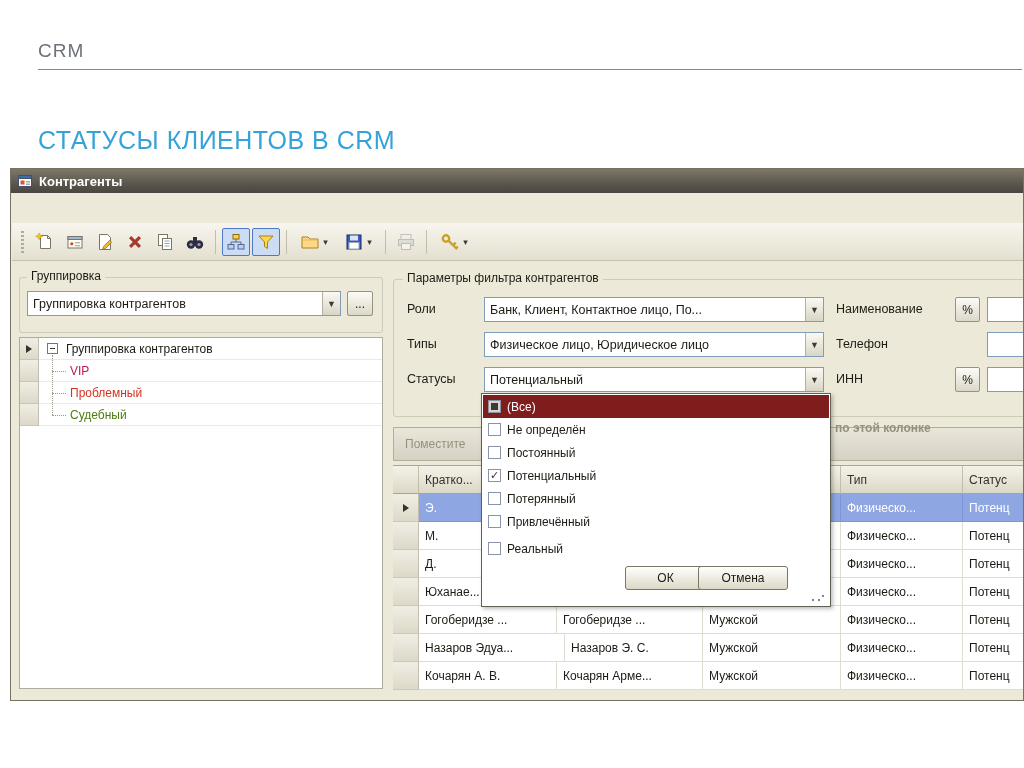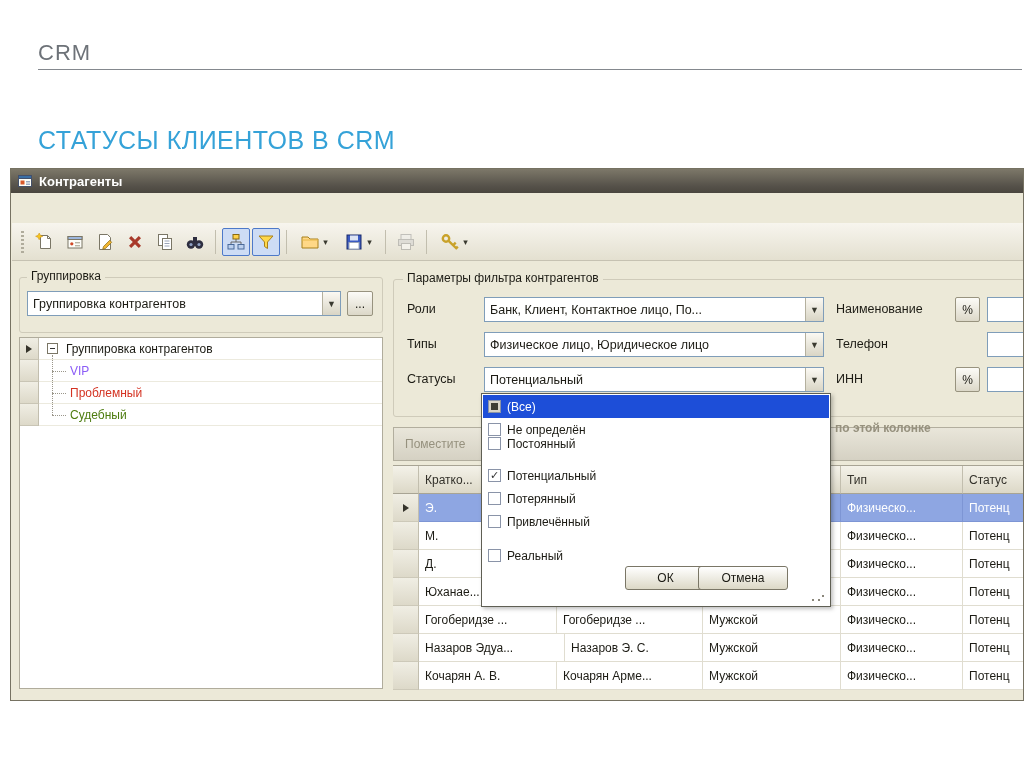--- a/index.html
+++ b/index.html
@@ -1,20 +1,20 @@
 <!DOCTYPE html>
 <html><head>
 <meta charset="utf-8">
 <style>
   * { margin:0; padding:0; box-sizing:border-box; }
   html,body { width:1024px; height:768px; background:#ffffff; overflow:hidden;
               font-family:"Liberation Sans", sans-serif; }
 
   
-  .kicker { position:absolute; left:38px; top:40px; font-size:22px; color:#6d7278; letter-spacing:1px; }
+  .kicker { position:absolute; left:38px; top:40px; font-size:19px; color:#6d7278; letter-spacing:1px; }
   .kicker-rule { position:absolute; left:38px; top:69px; width:984px; height:1px; background:#84888e; }
   .page-title { position:absolute; left:38px; top:126px; font-size:25px; font-weight:normal; letter-spacing:.5px; }
 
   
   .window { position:absolute; left:10px; top:168px; width:1014px; height:533px;
             background:#ece9d8; border:1px solid #767262; overflow:hidden; font-size:12px; color:#1c1b14; }
   .titlebar { position:absolute; left:0; top:0; right:0; height:24px;
               background:linear-gradient(#7d7869,#56524a 70%,#4a463f);
               display:flex; align-items:center; gap:6px; padding:0 6px; color:#fff; font-weight:bold; font-size:13px; }
   .menubar { position:absolute; left:1px; top:24px; right:0; height:30px; background:#ece9d8;
@@ -77,21 +77,21 @@
   .c4 { width:122px; flex:none; } .c5 { width:160px; flex:none; border-right:none; }
   .grow.sel .gcell { background:#8ea6e2; color:#fff; border-color:#7d95d4; }
   .row-arrow { width:0; height:0; border-left:6px solid #35332a;
                border-top:4px solid transparent; border-bottom:4px solid transparent; }
 
   
   .dropdown { position:absolute; left:470px; top:224px; width:350px; height:214px; background:#fff;
               border:1px solid #5f5f54; box-shadow:2px 2px 4px rgba(0,0,0,.25); z-index:50; }
   .dd-item { position:absolute; left:1px; right:1px; height:23px; display:flex; align-items:center;
              gap:6px; padding-left:5px; font-size:12px; }
-  .dd-item.sel { background:#1d4ed8; color:#fff; }
+  .dd-item.sel { background:#7f1d1d; color:#fff; }
   .cb { width:13px; height:13px; background:#fff; border:1px solid #8a94a8; flex:none;
         display:flex; align-items:center; justify-content:center; }
   .cb-ind { background:#d8d4c8; } .cb-ind::after { content:""; width:7px; height:7px; background:#3c3c34; }
   .cb-chk::after { content:"✓"; font-size:11px; color:#333; line-height:1; }
   .dd-btn { position:absolute; height:24px; background:linear-gradient(#ffffff,#dcd8c6);
             border:1px solid #7a7666; border-radius:3px; display:flex; align-items:center;
             justify-content:center; font-size:12px; }
   .grip { position:absolute; right:4px; bottom:3px; width:16px; height:10px;
           background:radial-gradient(circle at 3px 7px,#8a867a 1.2px,transparent 1.4px),
                      radial-gradient(circle at 9px 7px,#8a867a 1.2px,transparent 1.4px),
@@ -241,21 +241,21 @@
       <div class="tree-rh" style="top:66px;"></div>
 
       <span class="expander" style="left:27px; top:5px;"></span>
       <span class="tree-label" style="left:46px; top:4px;">Группировка контрагентов</span>
 
       <span class="dot-v" style="left:32px; top:17px; height:60px;"></span>
       <span class="dot-h" style="left:32px; top:33px; width:14px;"></span>
       <span class="dot-h" style="left:32px; top:55px; width:14px;"></span>
       <span class="dot-h" style="left:32px; top:77px; width:14px;"></span>
 
-      <span class="tree-label" style="left: 50px; top: 26px; color: #8b5cf6;">VIP</span>
+      <span class="tree-label" style="left: 50px; top: 26px; color: #be185d;">VIP</span>
       <span class="tree-label" style="left: 50px; top: 48px; color: rgb(212, 51, 34);">Проблемный</span>
       <span class="tree-label" style="left: 50px; top: 70px; color: #4d7c0f;">Судебный</span>
 
       <div class="tree-line" style="top:21px;"></div>
       <div class="tree-line" style="top:43px;"></div>
       <div class="tree-line" style="top:65px;"></div>
       <div class="tree-line" style="top:87px;"></div>
     </div>
 
     <div class="groupbox" style="left:382px; top:110px; width:700px; height:138px;"></div>
@@ -363,37 +363,37 @@
 
     <div class="dropdown">
       <div class="dd-item sel" style="top:1px;">
         <span class="cb cb-ind"></span>
         <span>(Все)</span>
       </div>
       <div class="dd-item" style="top:24px;">
         <span class="cb"></span>
         <span>Не определён</span>
       </div>
-      <div class="dd-item" style="top:38px;">
+      <div class="dd-item" style="top:47px;">
         <span class="cb"></span>
         <span>Постоянный</span>
       </div>
       <div class="dd-item" style="top:70px;">
         <span class="cb cb-chk"></span>
         <span>Потенциальный</span>
       </div>
       <div class="dd-item" style="top:116px;">
         <span class="cb"></span>
         <span>Привлечённый</span>
       </div>
       <div class="dd-item" style="top:93px;">
         <span class="cb"></span>
         <span>Потерянный</span>
       </div>
-      <div class="dd-item" style="top:150px;">
+      <div class="dd-item" style="top:143px;">
         <span class="cb"></span>
         <span>Реальный</span>
       </div>
 
       <span class="dd-btn" style="left:143px; top:172px; width:81px;">ОК</span>
       <span class="dd-btn" style="left:216px; top:172px; width:90px;">Отмена</span>
       <span class="grip"></span>
     </div>
 
   </div>

